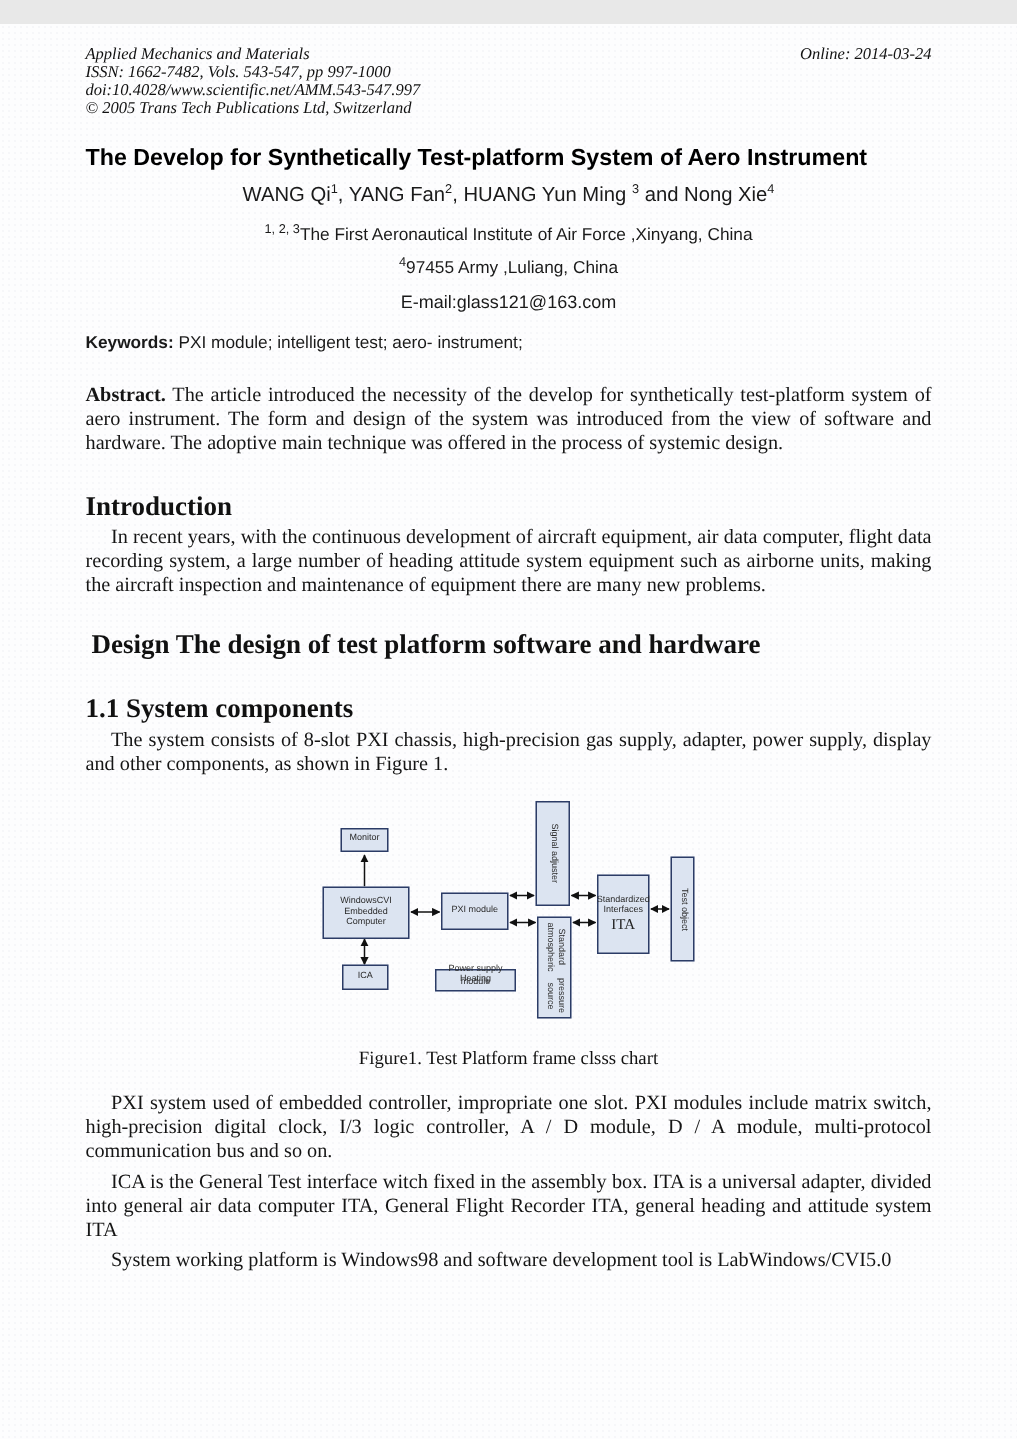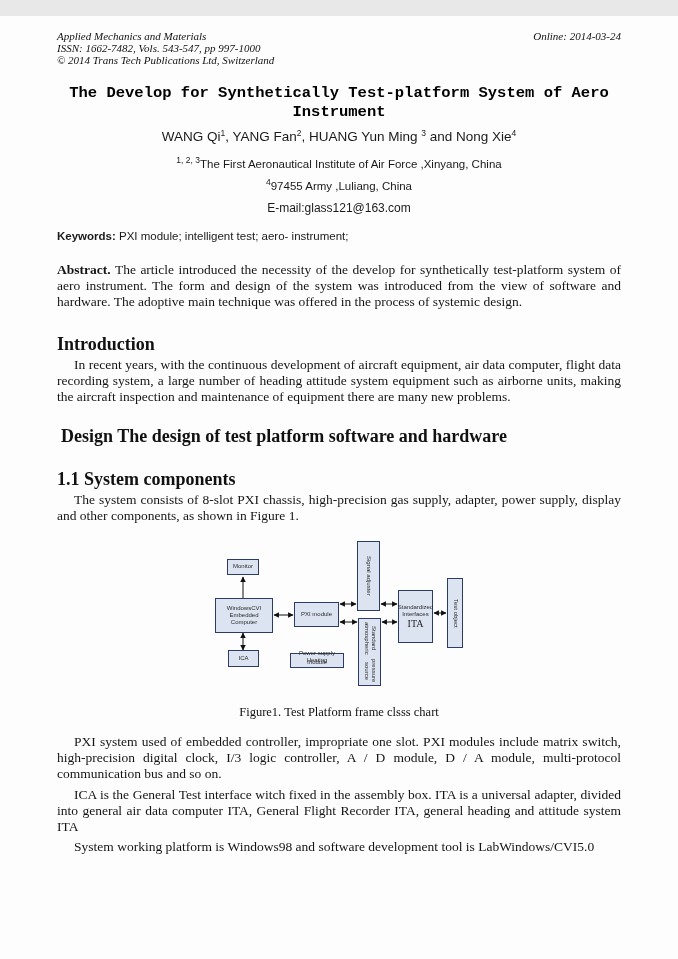--- a/index.html
+++ b/index.html
@@ -15,22 +15,22 @@
     overflow: hidden;
     padding: 14px 57px 2px 57px;
     color: #1a1a1a;
   }
   
   .hdr { display: flex; justify-content: space-between; align-items: flex-start;
          font-family: "Liberation Serif", serif; font-style: italic;
          font-size: 11px; line-height: 12px; color: #111; }
   .hdr-left div { white-space: nowrap; }
   
-  .title { margin-top: 18px; text-align: center;
-           font-family: Liberation Mono, monospace; font-weight: bold;
+  .title { margin-top: 18px; text-align: left;
+           font-family: Liberation Sans, sans-serif; font-weight: bold;
            font-size: 15.5px; line-height: 19px; color: #000; }
   .authors { margin-top: 6px; text-align: center;
              font-family: "Liberation Sans", sans-serif; font-size: 13.5px; line-height: 17px; }
   .authors sup, .affil sup { font-size: 8.5px; vertical-align: super; line-height: 0; }
   .affil { margin-top: 8px; text-align: center;
            font-family: "Liberation Sans", sans-serif; font-size: 11.5px; line-height: 14px; }
   .affil.first { margin-top: 12px; }
   .email { margin-top: 8px; text-align: center;
            font-family: "Liberation Sans", sans-serif; font-size: 12px; line-height: 14px; }
   
@@ -71,21 +71,22 @@
 </style>
 </head>
 <body>
 
 <div class="page">
 
   <div class="hdr">
     <div class="hdr-left">
       <div>Applied Mechanics and Materials</div>
       <div>ISSN: 1662-7482, Vols. 543-547, pp 997-1000</div>
-      <div>© 2014 Trans Tech Publications Ltd, Switzerland</div>
+      <div>doi:10.4028/www.scientific.net/AMM.543-547.997</div>
+      <div>© 2005 Trans Tech Publications Ltd, Switzerland</div>
     </div>
     <div class="hdr-right">Online: 2014-03-24</div>
   </div>
 
   <div class="title">The Develop for Synthetically Test-platform System of Aero Instrument</div>
 
   <div class="authors"><span>WANG Qi</span><sup>1</sup><span>, YANG Fan</span><sup>2</sup><span>, HUANG  Yun Ming </span><sup>3</sup><span> and Nong Xie</span><sup>4</sup></div>
 
   <div class="affil first"><sup>1, 2, 3</sup><span>The First Aeronautical Institute of Air Force ,Xinyang, China</span></div>
   <div class="affil"><sup>4</sup><span>97455 Army ,Luliang, China</span></div>

